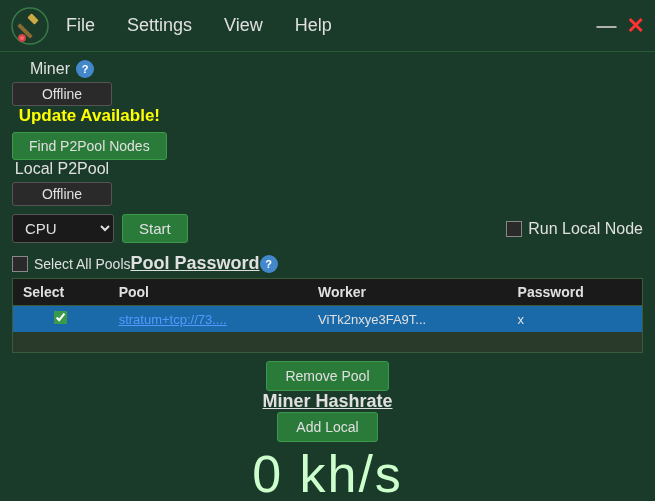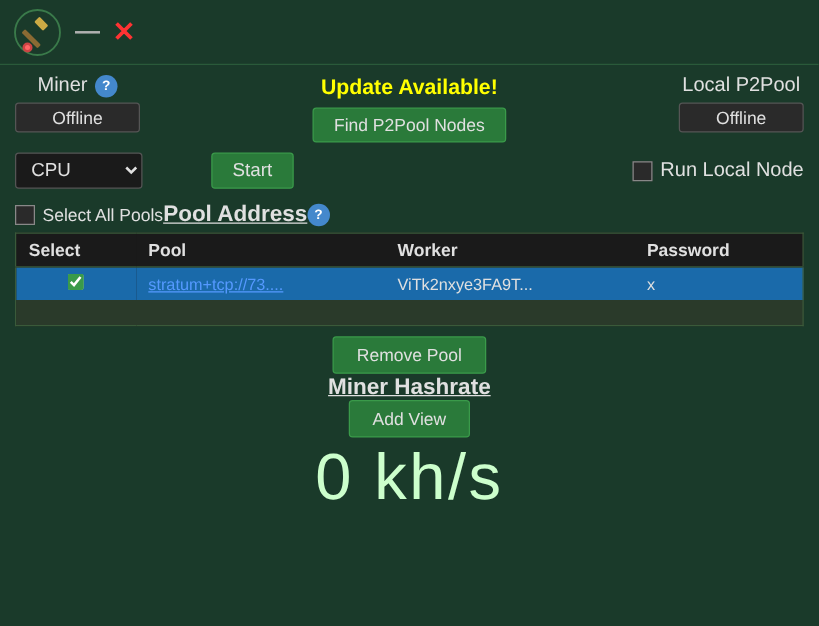--- a/index.html
+++ b/index.html
@@ -58,22 +58,22 @@
 
     
     #main-content {
       padding: 8px 12px;
     }
 
     
     #top-section {
       display: flex;
       align-items: flex-start;
-      justify-content: space-between;
       margin-bottom: 8px;
+      flex-direction: column;
     }
 
     #miner-section {
       display: flex;
       flex-direction: column;
       align-items: center;
       gap: 4px;
     }
     .section-label {
       font-size: 16px;
@@ -153,21 +153,20 @@
       appearance: auto;
     }
     #start-btn {
       background: #2a7a3a;
       border: 1px solid #3a9a4a;
       color: #e0e0e0;
       padding: 5px 16px;
       font-size: 15px;
       cursor: pointer;
       border-radius: 3px;
-      margin-left: 47px;
     }
 
     #run-local-section {
       margin-left: auto;
       display: flex;
       align-items: center;
       gap: 6px;
     }
     .checkbox-custom {
       width: 16px;
@@ -275,20 +274,26 @@
   <svg id="app-logo" viewBox="0 0 40 40">
     <circle cx="20" cy="20" r="18" fill="#1a3a2a" stroke="#3a7a4a" stroke-width="1.5"></circle>
 
     <g transform="translate(8,6) rotate(0)">
       <rect x="12" y="2" width="6" height="10" rx="1" fill="#ccaa44" transform="rotate(-45 15 7)"></rect>
       <rect x="5" y="10" width="4" height="18" rx="1" fill="#8a6a33" transform="rotate(-45 7 19)"></rect>
     </g>
     <circle cx="12" cy="32" r="4" fill="#cc4444"></circle>
     <circle cx="12" cy="32" r="2" fill="#ff6666"></circle>
   </svg>
+  <nav id="menu-bar">
+    <span class="menu-item">File</span>
+    <span class="menu-item">Settings</span>
+    <span class="menu-item">View</span>
+    <span class="menu-item">Help</span>
+  </nav>
   <div id="window-controls">
     <span id="minimize-btn">—</span>
     <span id="close-btn">✕</span>
   </div>
 </div>
 
 <div id="main-content">
 
   <div id="top-section">
     <div id="miner-section">
@@ -324,21 +329,21 @@
       <span>Run Local Node</span>
     </div>
   </div>
 
   <div id="pool-section">
     <div id="pool-header">
       <label id="select-all-label">
         <div class="checkbox-custom"></div>
         <span>Select All Pools</span>
       </label>
-      <span id="pool-address-title">Pool Address</span>
+      <span id="pool-address-title">Pool Password</span>
       <span class="help-badge">?</span>
     </div>
 
     <table id="pool-table">
       <thead>
         <tr>
           <th>Select</th>
           <th>Pool</th>
           <th>Worker</th>
           <th>Password</th>
@@ -360,18 +365,18 @@
         </tr>
       </tbody>
     </table>
   </div>
 
   <div id="bottom-row">
     <button class="action-btn">Remove Pool</button>
     <div id="hashrate-section">
       <div id="hashrate-title">Miner Hashrate</div>
     </div>
-    <button class="action-btn">Add View</button>
+    <button class="action-btn">Add Local</button>
   </div>
 
   <div id="hashrate-value">0 kh/s</div>
 
 </div>
 
 </body></html>

